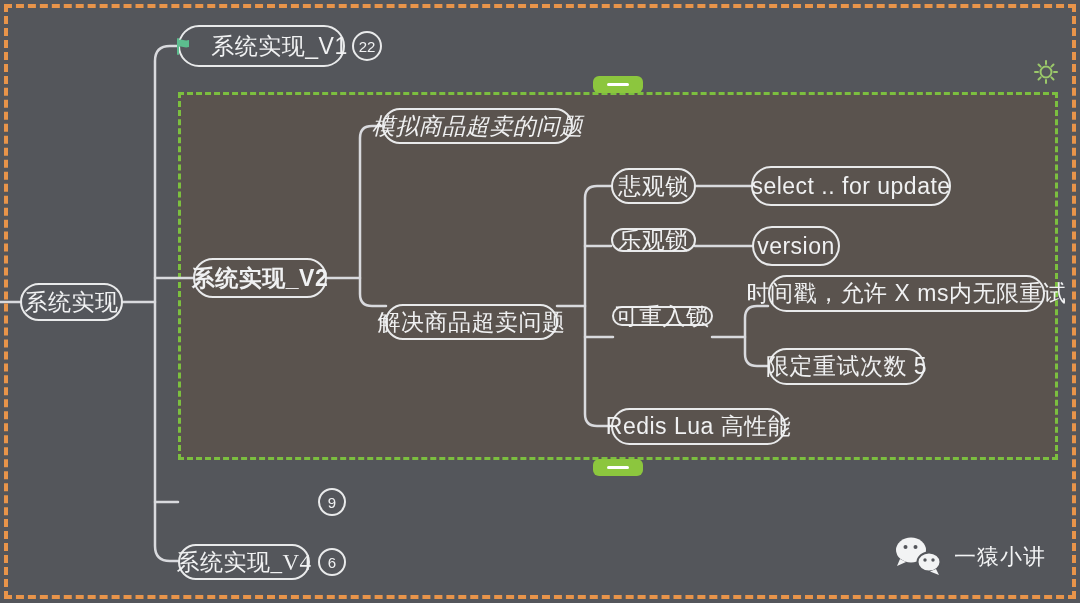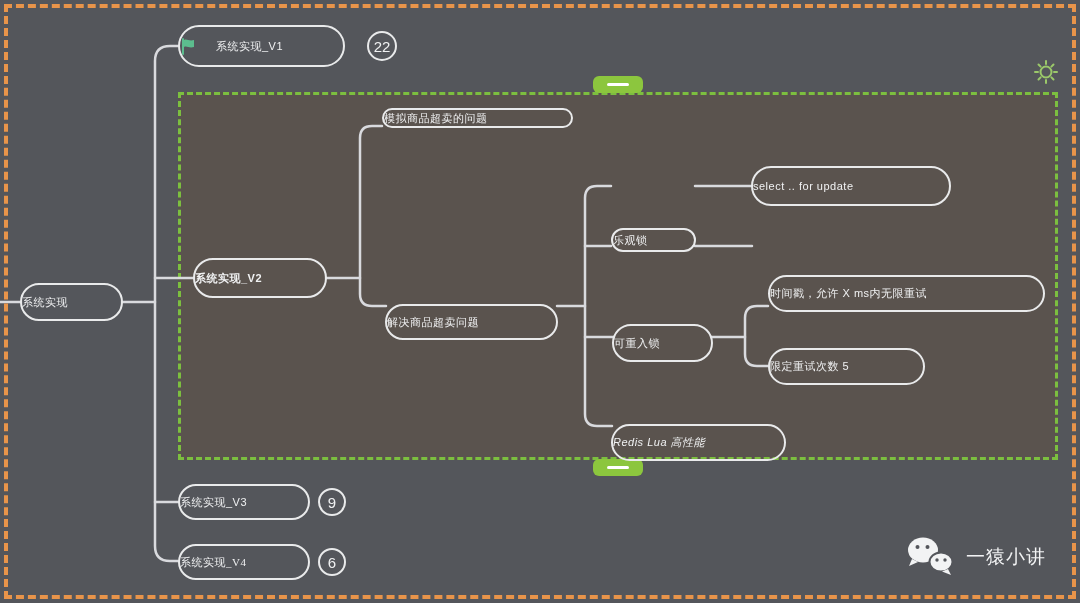--- a/index.html
+++ b/index.html
@@ -12,39 +12,39 @@
   .frame{
     position:absolute;left:4px;top:4px;right:4px;bottom:4px;
     border:4px dashed #e8944a;pointer-events:none;
   }
   .selection{
     position:absolute;left:178px;top:92px;width:880px;height:368px;
     background:#5a534e;border:3px dashed #7cbf3f;box-sizing:border-box;
   }
   .connectors{position:absolute;left:0;top:0;pointer-events:none;}
   .node{
-    position:absolute;display:flex;align-items:center;
+    position:absolute;display:flex;align-items:center;justify-content:center;
     border:2px solid #e9eaeb;border-radius:24px;box-sizing:border-box;
-    font-size:11px;letter-spacing:.5px;white-space:nowrap;gap:19px;
+    font-size:23px;letter-spacing:.5px;white-space:nowrap;gap:19px;
     color:#f0f1f2;
   }
   .badge{
     position:absolute;display:flex;align-items:center;justify-content:center;
     border:2px solid #e9eaeb;border-radius:50%;box-sizing:border-box;
     font-size:15px;color:#f0f1f2;
   }
   .handle{
     position:absolute;width:50px;height:17px;background:#8cc63e;
     border-radius:6px;display:flex;align-items:center;justify-content:center;
   }
   .handle .minus{width:22px;height:3px;background:#ffffff;border-radius:2px;}
   .watermark{
     position:absolute;right:34px;bottom:24px;display:flex;align-items:center;gap:10px;
   }
-  .watermark .wm-text{font-size:19px;color:#f2f3f4;letter-spacing:1px;}
+  .watermark .wm-text{font-size:22px;color:#f2f3f4;letter-spacing:1px;}
   .bulb{position:absolute;left:1031px;top:57px;}
 </style>
 </head>
 <body>
 
 <div class="stage">
 
   <div class="selection"></div>
 
   <svg class="connectors" width="1080" height="603" viewBox="0 0 1080 603">
@@ -80,68 +80,71 @@
 
   <div class="node" style="left:178px;top:25px;width:167px;height:42px;">
     <span style="display:flex;">
       <svg width="17" height="17" viewBox="0 0 17 17">
         <path d="M3 1 V 16" stroke="#5cbd8e" stroke-width="2" stroke-linecap="round"></path>
         <path d="M4 2 C 7 0.5 9 3.5 14 2 L 14 9 C 9 10.5 7 7.5 4 9 Z" fill="#5cbd8e"></path>
       </svg>
     </span>
     <span>系统实现_V1</span>
   </div>
-  <div class="badge" style="left:352px;top:31px;width:30px;height:30px;margin-left:15px;">
+  <div class="badge" style="left:352px;top:31px;width:30px;height:30px;">
     <span>22</span>
   </div>
 
   <div class="node" style="left:193px;top:258px;width:134px;height:40px;font-weight:bold;">
     <span>系统实现_V2</span>
   </div>
 
-  <div class="node" style="left:178px;top:484px;width:132px;height:36px;">
-    <span>系统实现_V3</span>
-  </div>
   <div class="badge" style="left:318px;top:488px;width:28px;height:28px;">
     <span>9</span>
   </div>
 
   <div class="node" style="left:178px;top:544px;width:132px;height:36px;font-family:Liberation Serif, serif;">
     <span>系统实现_V4</span>
   </div>
   <div class="badge" style="left:318px;top:548px;width:28px;height:28px;">
     <span>6</span>
   </div>
 
-  <div class="node" style="left:382px;top:108px;width:191px;height:20px;">
+  <div class="node" style="left:382px;top:108px;width:191px;height:36px;font-style:italic;">
     <span>模拟商品超卖的问题</span>
   </div>
   <div class="node" style="left:385px;top:304px;width:173px;height:36px;">
     <span>解决商品超卖问题</span>
   </div>
 
+  <div class="node" style="left:611px;top:168px;width:85px;height:36px;">
+    <span>悲观锁</span>
+  </div>
   <div class="node" style="left:751px;top:166px;width:200px;height:40px;">
     <span>select .. for update</span>
   </div>
 
   <div class="node" style="left:611px;top:228px;width:85px;height:24px;">
     <span>乐观锁</span>
   </div>
+  <div class="node" style="left:752px;top:226px;width:88px;height:40px;">
+    <span>version</span>
+  </div>
 
-  <div class="node" style="left:612px;top:324px;width:101px;height:38px;">
+  <div class="node" style="left:612px;top:306px;width:101px;height:20px;">
     <span>可重入锁</span>
   </div>
   <div class="node" style="left:768px;top:275px;width:277px;height:37px;">
     <span>时间戳，允许 X ms内无限重试</span>
   </div>
   <div class="node" style="left:768px;top:348px;width:157px;height:37px;">
     <span>限定重试次数 5</span>
   </div>
 
-  <div class="node" style="left:611px;top:424px;width:175px;height:37px;font-style:italic;">
+  <div class="node" style="left:611px;top:408px;width:175px;height:37px;">
     <span>Redis Lua 高性能</span>
   </div>
 
   <div class="bulb">
     <svg width="30" height="30" viewBox="0 0 30 30">
       <g stroke="#9bc96a" stroke-width="2" stroke-linecap="round" fill="none">
         <circle cx="15" cy="15" r="5.5"></circle>
         <path d="M15 4 V 7"></path>
         <path d="M15 23 V 26"></path>
         <path d="M4 15 H 7"></path>

